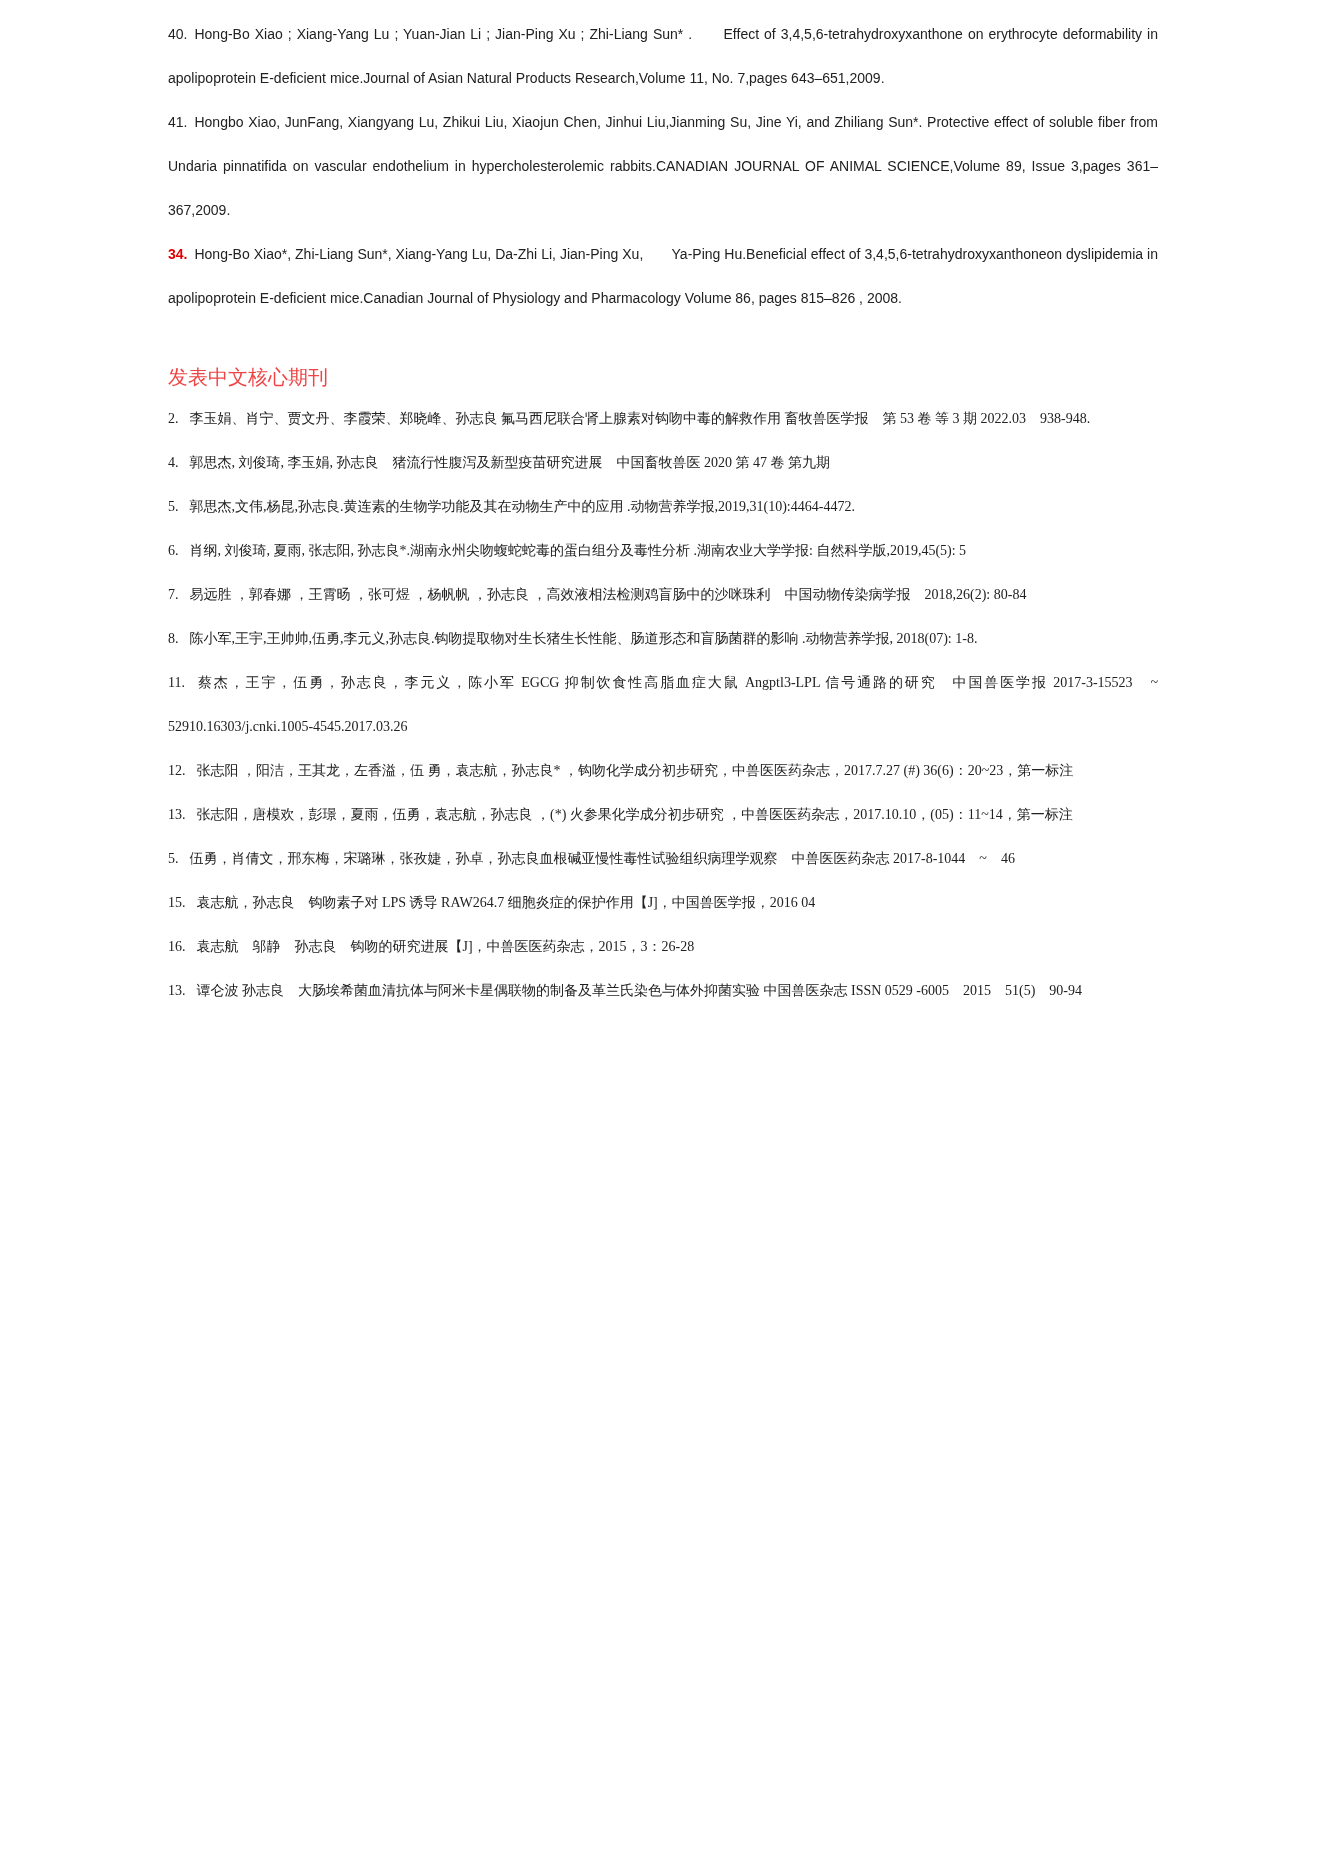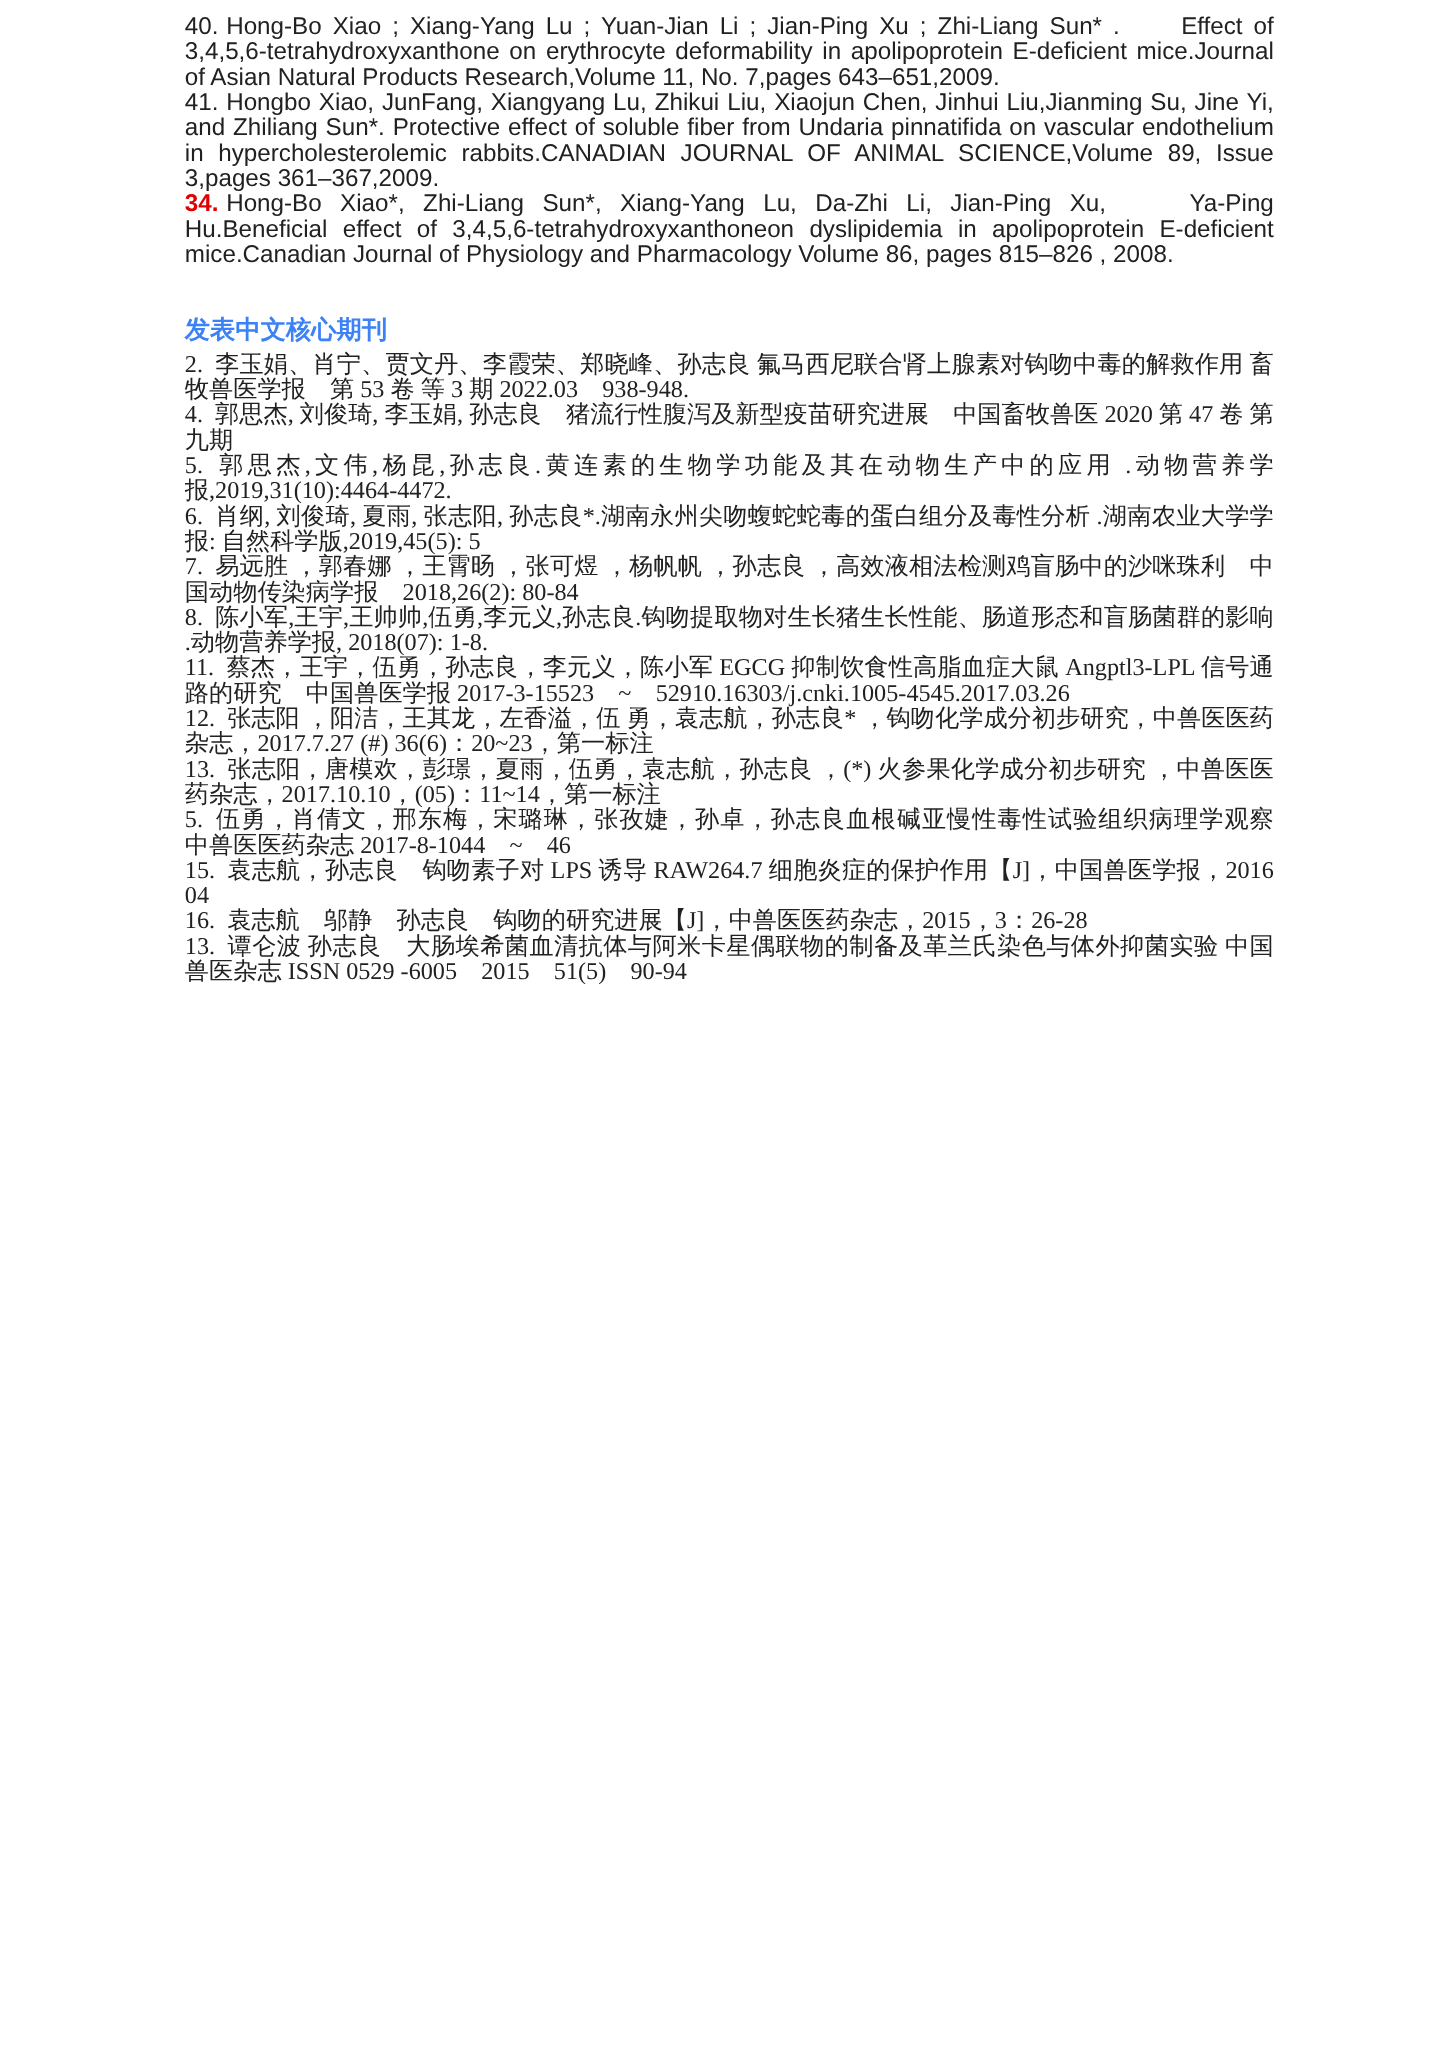--- a/index.html
+++ b/index.html
@@ -15,43 +15,43 @@
   }
   .page {
     position: absolute;
     left: 168px;
     top: 12px;
     width: 990px;
   }
   p.ref {
     margin: 0;
     padding: 0;
-    font-size: 22px;
-    line-height: 23px;
+    font-size: 14px;
+    line-height: 44px;
     text-align: justify;
     color: #212121;
   }
   .en {
     font-family: "Liberation Sans", "DejaVu Sans", sans-serif;
   }
   .zh {
     font-family: "Liberation Serif", "DejaVu Serif", serif;
   }
   .num {
     display: inline;
   }
   .en .num { margin-right: 7px; }
   .zh .num { margin-right: 11px; }
   h2.sec-header {
     margin: 38px 0 0 0;
     padding: 0;
-    font-size: 23px;
+    font-size: 20px;
     line-height: 38.6px;
-    font-weight: bold;
-    color: #3b82f6;
+    font-weight: normal;
+    color: #ef4444;
     font-family: "Liberation Sans", "DejaVu Sans", sans-serif;
   }
 </style>
 </head>
 <body>
 
 <div class="page">
 
   <p class="ref en">
     <span class="num">40.</span><span>Hong-Bo Xiao ; Xiang-Yang Lu ; Yuan-Jian Li ; Jian-Ping Xu ; Zhi-Liang Sun* .　　Effect of 3,4,5,6-tetrahydroxyxanthone on erythrocyte deformability in apolipoprotein E-deficient mice.Journal of Asian Natural Products Research,Volume 11, No. 7,pages 643–651,2009.</span>

